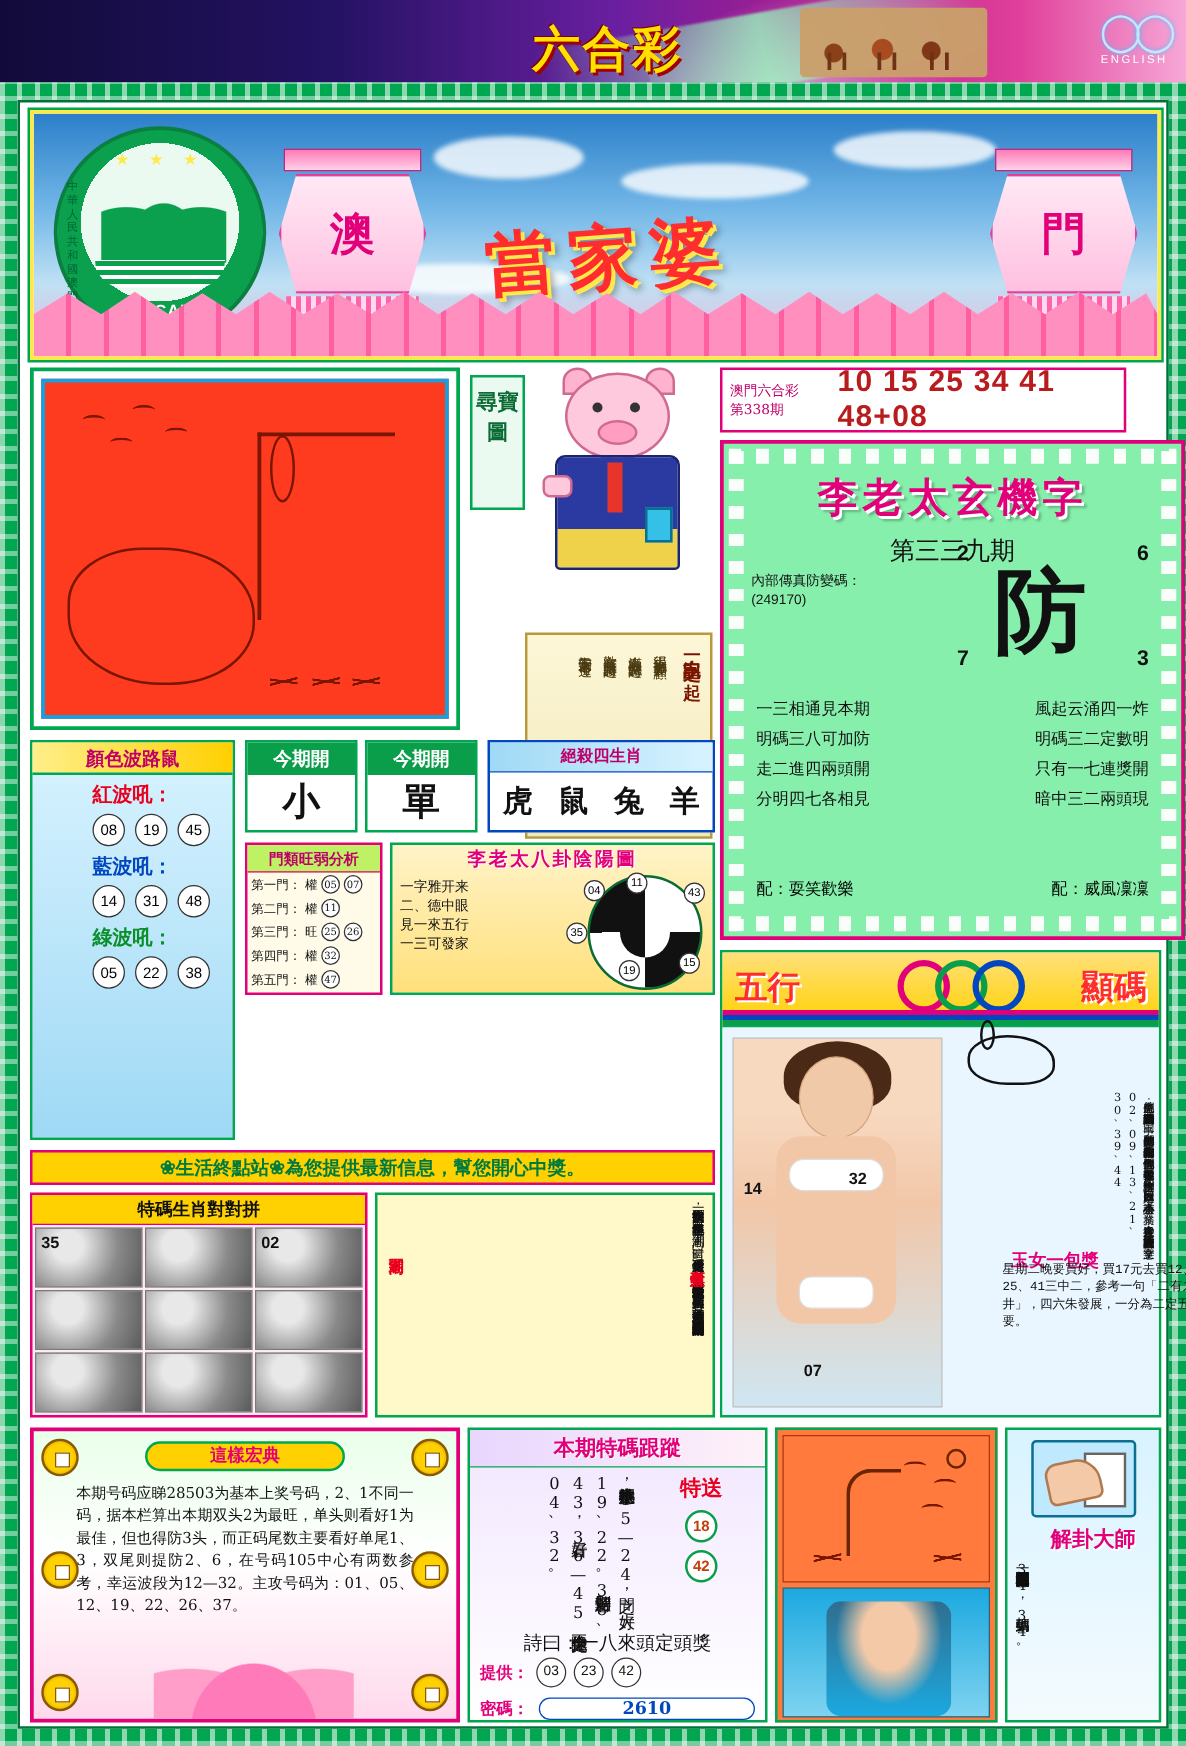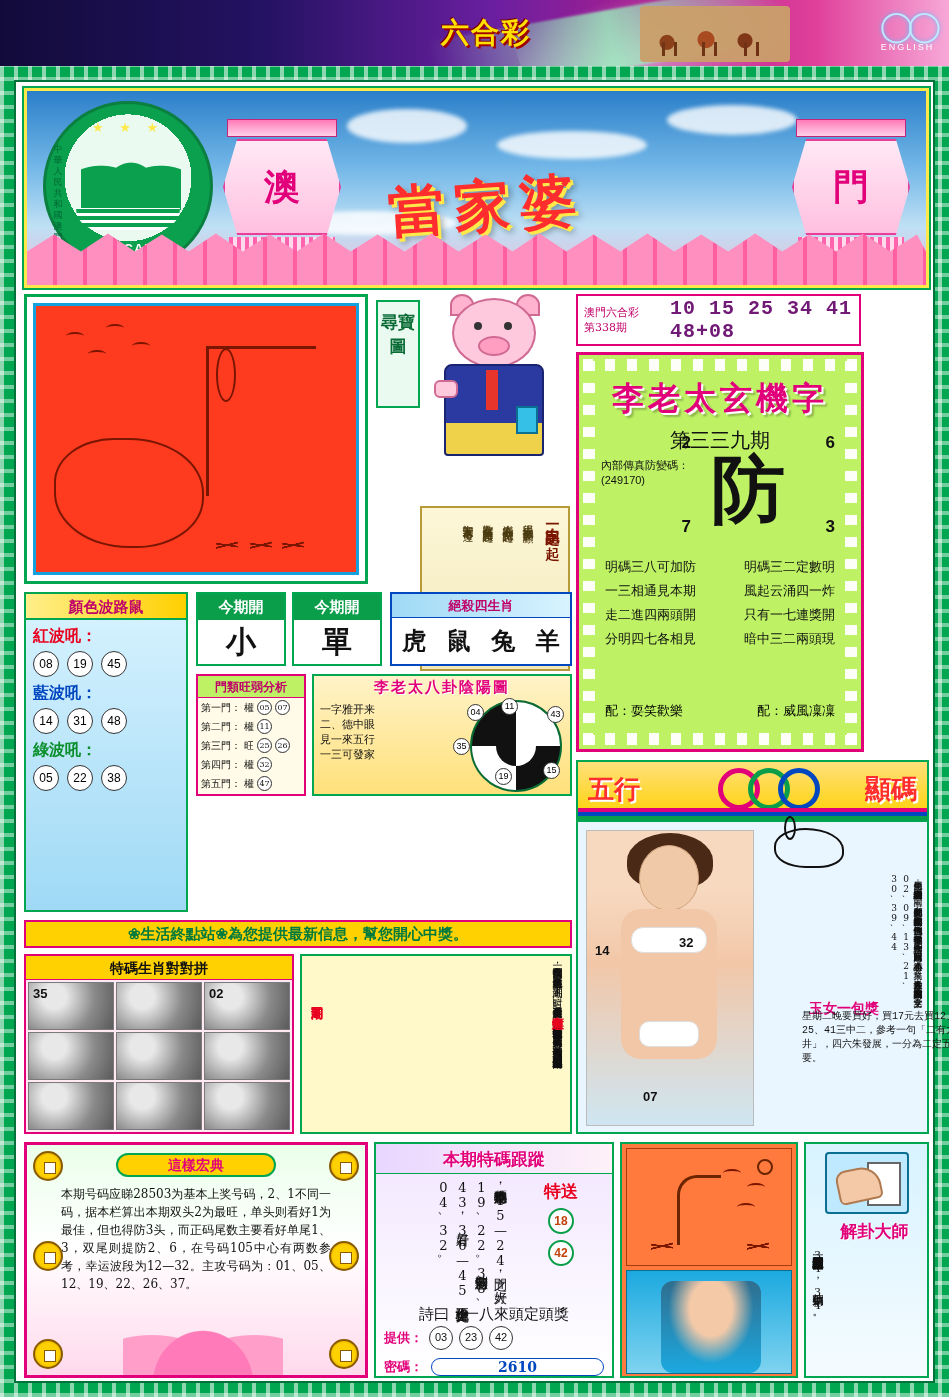--- a/index.html
+++ b/index.html
@@ -22,21 +22,21 @@
     background:radial-gradient(ellipse at 30% 60%, rgba(255,255,255,.55), rgba(255,255,255,0) 60%);
     transform:rotate(-18deg);
   }
   #topbar .swoosh2 {
     position:absolute; left:430px; top:10px; width:360px; height:60px;
     background:linear-gradient(90deg, rgba(120,255,180,.0), rgba(150,255,190,.75), rgba(255,255,255,.0));
     transform:rotate(-10deg); filter:blur(1px);
   }
   #bannerTitle {
     position:absolute; left:396px; top:14px; width:180px; text-align:center;
-    font-size:28px; font-weight:bold; color:#ffe000;
+    font-size:38px; font-weight:bold; color:#ffe000;
     font-family:"DejaVu Serif", serif;
     text-shadow:2px 2px 0 #a00000, -1px -1px 0 #7a0000;
     letter-spacing:2px;
   }
   #horses {
     position:absolute; left:640px; top:6px; width:150px; height:56px;
     background:
       radial-gradient(circle at 18% 65%, #8b3a12 0 7px, transparent 8px),
       radial-gradient(circle at 44% 60%, #a8471a 0 8px, transparent 9px),
       radial-gradient(circle at 70% 62%, #7d3410 0 7px, transparent 8px),
@@ -215,36 +215,36 @@
     position:absolute; top:8px; writing-mode:vertical-rl; text-orientation:upright;
     font-family:"DejaVu Serif", serif; font-size:11px; color:#4a3a10; line-height:14px;
     letter-spacing:1px;
   }
   #scroll .big {
     font-size:14px; font-weight:bold; color:#7a1500;
   }
   #scroll .sig { position:absolute; right:4px; bottom:4px; font-size:8px; color:#7a1500; writing-mode:vertical-rl;}
   
   #resultStrip {
-    left:560px; top:212px; width:285px; height:52px;
+    left:560px; top:212px; width:325px; height:52px;
     background:#ffffff; border:2px solid #e2007a;
     display:flex; align-items:center;
   }
   #resultStrip .left {
     width:92px; font-size:11px; color:#c0006a; line-height:15px; padding-left:6px;
     font-family:"DejaVu Serif", serif;
   }
   #resultStrip .nums {
-    flex:1; font-size:20px; font-weight:bold; color:#701a75; letter-spacing:1px;
-    font-family:Liberation Mono, monospace;
+    flex:1; font-size:24px; font-weight:bold; color:#b91c1c; letter-spacing:1px;
+    font-family:Liberation Sans, sans-serif;
   }
   
   #xuanji {
-    left:560px; top:270px; width:288px; height:400px;
-    background:#bef264;
+    left:560px; top:270px; width:372px; height:400px;
+    background:#86efac;
     border:3px solid #e2007a;
     padding:8px;
   }
   #xuanji .flowers {
     position:absolute; left:4px; top:4px; right:4px; bottom:4px;
     background:
       repeating-linear-gradient(90deg, rgba(255,255,255,.95) 0 10px, rgba(255,255,255,0) 10px 22px) top/100% 12px no-repeat,
       repeating-linear-gradient(90deg, rgba(255,255,255,.95) 0 10px, rgba(255,255,255,0) 10px 22px) bottom/100% 12px no-repeat,
       repeating-linear-gradient(0deg, rgba(255,255,255,.95) 0 10px, rgba(255,255,255,0) 10px 22px) left/12px 100% no-repeat,
       repeating-linear-gradient(0deg, rgba(255,255,255,.95) 0 10px, rgba(255,255,255,0) 10px 22px) right/12px 100% no-repeat;
@@ -280,21 +280,21 @@
   #colorWave {
     left:8px; top:510px; width:164px; height:320px;
     background:linear-gradient(180deg,#d8f3ff,#9fd9f5);
     border:2px solid #00a650;
   }
   #colorWave .hd {
     height:26px; background:linear-gradient(90deg,#ffef8a,#ffd000);
     border-bottom:2px solid #00a650; text-align:center;
     font-family:"DejaVu Serif", serif; font-weight:bold; font-size:15px; color:#c0006a; line-height:26px;
   }
-  .waveRow { padding:6px 8px 0 7px; }
+  .waveRow { padding:6px 8px 0 20px;margin-left:28px; }
   .waveRow .lab { font-family:"DejaVu Serif", serif; font-size:16px; font-weight:bold; margin-bottom:4px;}
   .balls { display:flex; gap:8px; }
   .ball {
     width:26px; height:26px; border-radius:50%; background:#fff;
     border:1.5px solid #333; font-size:12px; text-align:center; line-height:24px;
     font-family:"Liberation Sans", sans-serif;
   }
   .red .lab{ color:#e8001e;} .blue .lab{ color:#0047c0;} .green .lab{ color:#0a8f2a;}
   
   .openBox { border:2px solid #00a650; background:#fff; }
@@ -723,26 +723,26 @@
         <div>(249170)</div>
       </div>
       <div class="bigchar">防</div>
       <div class="cnum" style="right:148px;top:56px;">2</div>
       <div class="cnum" style="right:4px;top:56px;">6</div>
       <div class="cnum" style="right:148px;top:140px;">7</div>
       <div class="cnum" style="right:4px;top:140px;">3</div>
 
       <div class="lines">
         <div class="row">
+          <span>一三相通見本期</span>
+          <span>風起云涌四一炸</span>
+        </div>
+        <div class="row">
           <span>明碼三八可加防</span>
           <span>明碼三二定數明</span>
-        </div>
-        <div class="row">
-          <span>一三相通見本期</span>
-          <span>風起云涌四一炸</span>
         </div>
         <div class="row">
           <span>走二進四兩頭開</span>
           <span>只有一七連獎開</span>
         </div>
         <div class="row">
           <span>分明四七各相見</span>
           <span>暗中三二兩頭現</span>
         </div>
       </div>

